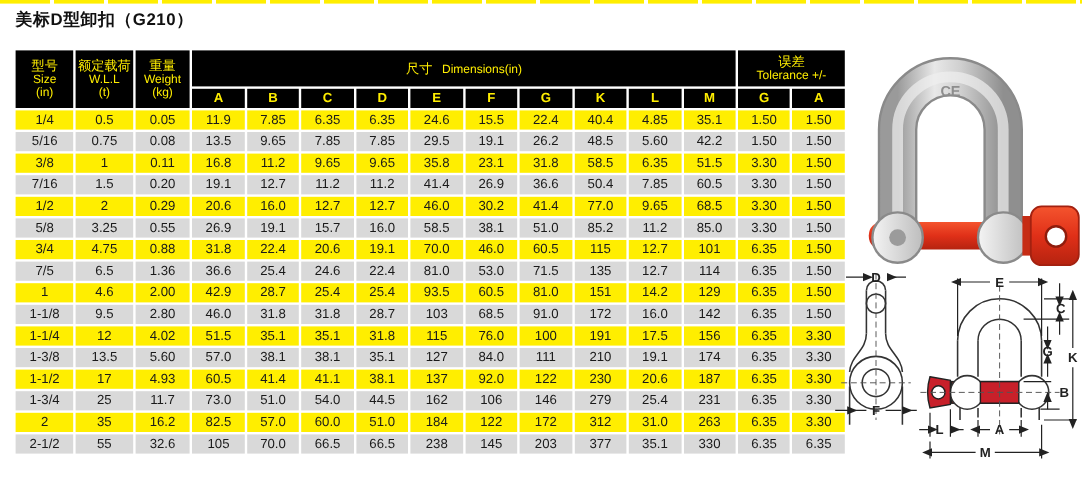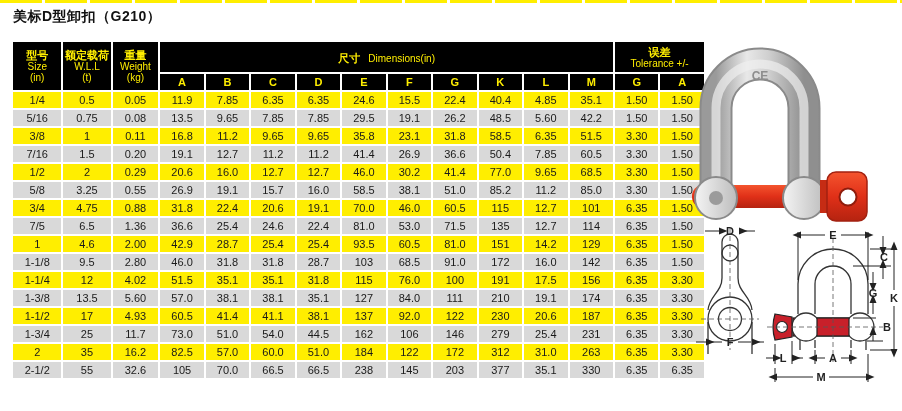--- a/index.html
+++ b/index.html
@@ -9,30 +9,30 @@
   .top-strip{position:absolute; left:0; top:0; width:902px; height:3px;
     background:repeating-linear-gradient(90deg, var(--yellow) 0 42px, #ffffff 42px 45px);}
 
   .title{position:absolute; left:13px; top:8px; font-size:14px; font-weight:bold; color:#111; letter-spacing:0.5px;text-align:center;}
 
   table.spec{position:absolute; left:11px; top:40px; width:695px;
     border-collapse:separate; border-spacing:2px; table-layout:fixed; background:#ffffff;}
   table.spec col.c-size{width:7.3%;} table.spec col.c-wll{width:7.1%;}
   table.spec col.c-weight{width:6.9%;} table.spec col.c-dim{width:6.55%;}
   th{background:#000000; color:var(--yellow); font-weight:bold; padding:0; vertical-align:middle; text-align:center;}
-  th .zh{font-size:11px; line-height:12px; font-weight:bold;}
+  th .zh{font-size:11px; line-height:12px; font-weight:normal;}
   th .en{font-size:10px; line-height:11px; font-weight:normal;}
   tr.h1 th{height:30px;}
   tr.h2 th{height:16px; font-size:11px;}
   th.dims-head .zh, th.dims-head .en{display:inline; padding:0 4px;}
   td{height:16px; line-height:16px; text-align:center; font-size:11px; color:#1a1a1a; padding:0; overflow:hidden; white-space:nowrap;}
   .row-odd{background:var(--yellow);}
   .row-even{background:var(--grey);}
 
-  .photo-box{position:absolute; left:672px; top:28px; width:196px; height:198px;}
+  .photo-box{position:absolute; left:704px; top:28px; width:196px; height:198px;}
   .diagram-box{position:absolute; left:695px; top:222px; width:207px; height:186px;}
   svg text{font-family:"Liberation Sans", sans-serif;}
   .dimlabel{font-size:11px; font-weight:bold; fill:#222;}
 </style>
 </head>
 <body>
 
 <div class="page">
 
   <div class="top-strip"></div>

